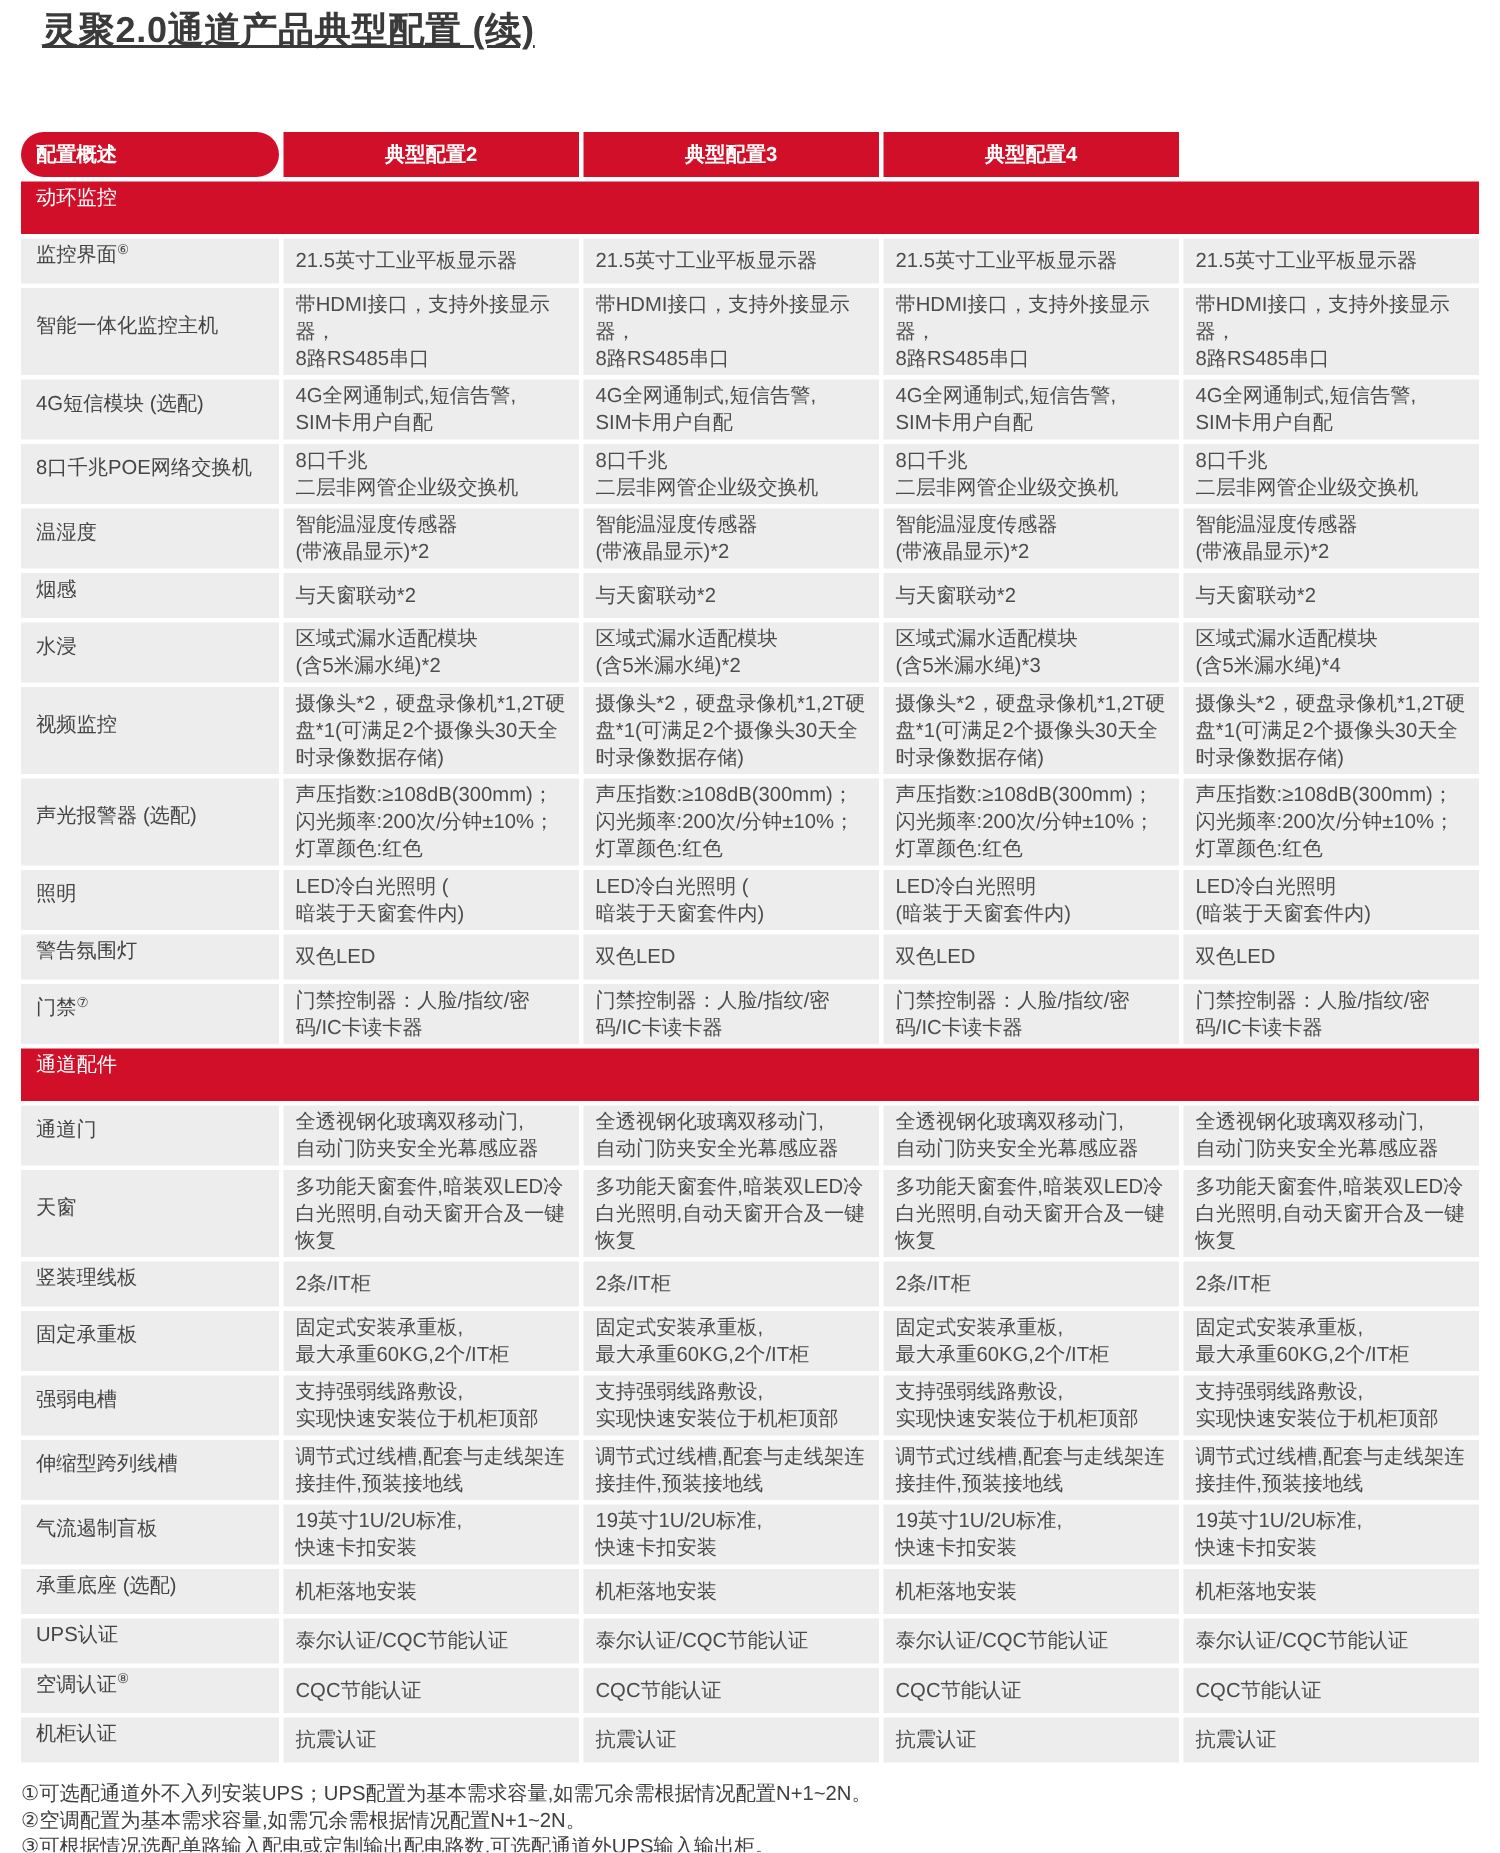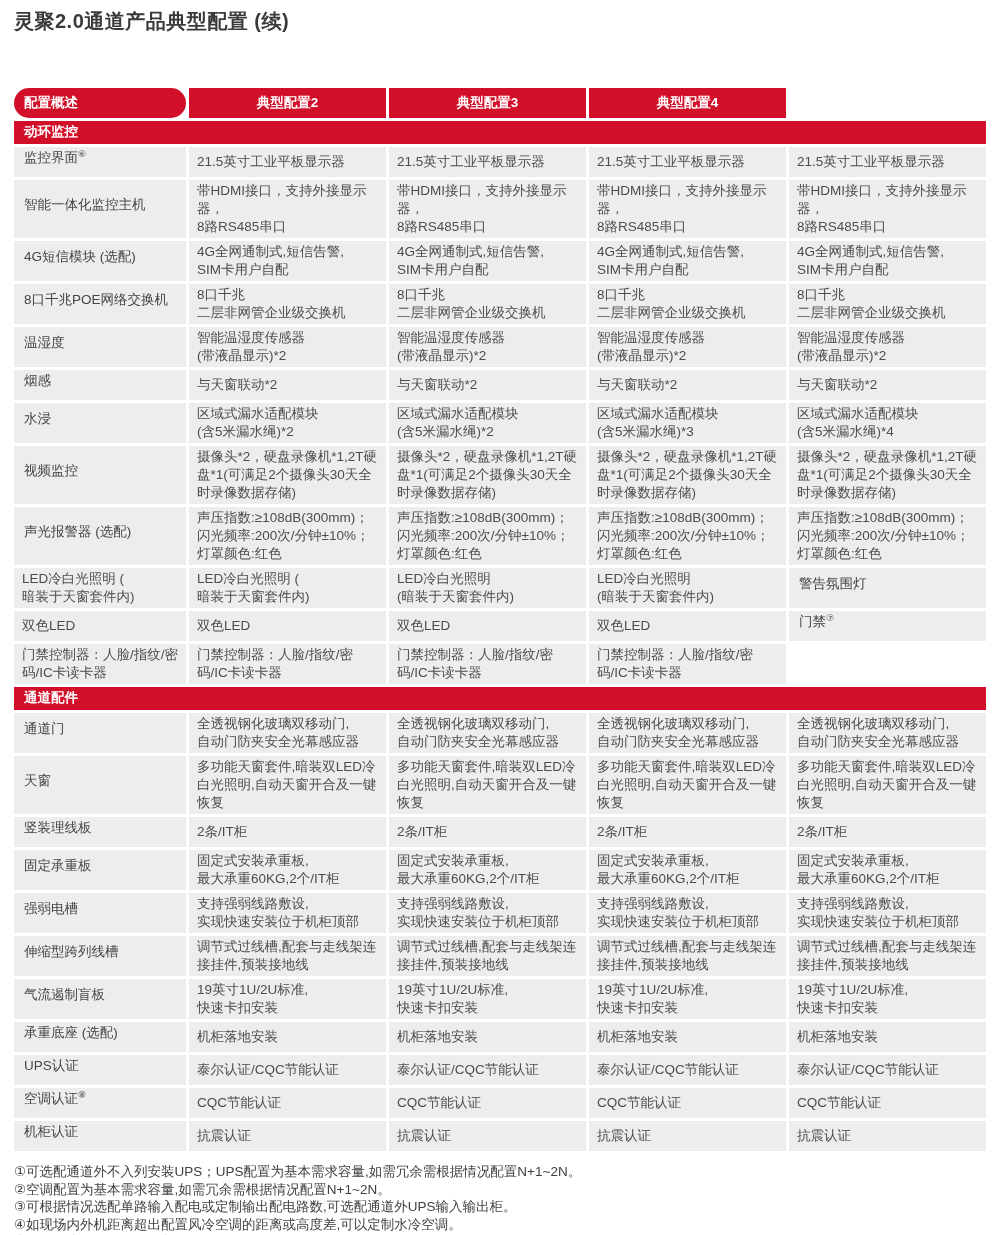--- a/index.html
+++ b/index.html
@@ -11,40 +11,40 @@
   }
   *{box-sizing:border-box;}
   html,body{margin:0;padding:0;background:#fff;}
   body{
     width:1000px;height:1235px;
     font-family:"Liberation Sans","DejaVu Sans",sans-serif;
     color:var(--text);
   }
   .page{position:relative;width:1000px;height:1235px;overflow:hidden;background:#fff;}
   .page-title{
-    margin:0;padding:6px 14px 0 14px;
-    font-size:20px;font-weight:bold;color:var(--title);
-    letter-spacing:0.5px;line-height:30px;
+    margin:0;padding:6px 14px 0 28px;
+    font-size:24px;font-weight:bold;color:var(--title);
+    letter-spacing:0.5px;line-height:30px;text-decoration:underline;
   }
   .spec-table{
     margin:52px 14px 0 14px;
     display:grid;
     grid-template-columns:172px repeat(4,1fr);
     gap:3px;
   }
   .cell{font-size:13.5px;line-height:18px;}
   .cell.head{
     background:var(--red);color:#fff;font-weight:bold;
     height:30px;display:flex;align-items:center;justify-content:center;
   }
   .cell.head.first{justify-content:flex-start;padding-left:10px;border-radius:15px;}
   .cell.section{
     grid-column:1 / -1;
-    background:var(--red);color:#fff;font-weight:bold;
-    padding:3px 10px 4px 10px;line-height:16px;
+    background:var(--red);color:#fff;font-weight:normal;
+    padding:3px 10px 16px 10px;line-height:16px;
   }
   .cell.label{
     background:var(--cell);color:var(--label);
     padding:2px 6px 10px 10px;
     display:flex;align-items:center;
   }
   .cell.label sup{font-size:9px;line-height:0;vertical-align:top;position:relative;top:-4px;}
   .cell.value{
     background:var(--cell);color:var(--text);
     padding:2px 8px 2px 8px;
@@ -155,20 +155,23 @@
 灯罩颜色:红色</div>
       <div class="cell value">声压指数:≥108dB(300mm)；
 闪光频率:200次/分钟±10%；
 灯罩颜色:红色</div>
       <div class="cell value">声压指数:≥108dB(300mm)；
 闪光频率:200次/分钟±10%；
 灯罩颜色:红色</div>
       <div class="cell value">声压指数:≥108dB(300mm)；
 闪光频率:200次/分钟±10%；
 灯罩颜色:红色</div>
+      <div class="cell label">
+        <span>照明</span>
+      </div>
       <div class="cell value">LED冷白光照明 (
 暗装于天窗套件内)</div>
       <div class="cell value">LED冷白光照明 (
 暗装于天窗套件内)</div>
       <div class="cell value">LED冷白光照明
 (暗装于天窗套件内)</div>
       <div class="cell value">LED冷白光照明
 (暗装于天窗套件内)</div>
       <div class="cell label">
         <span>警告氛围灯</span>

